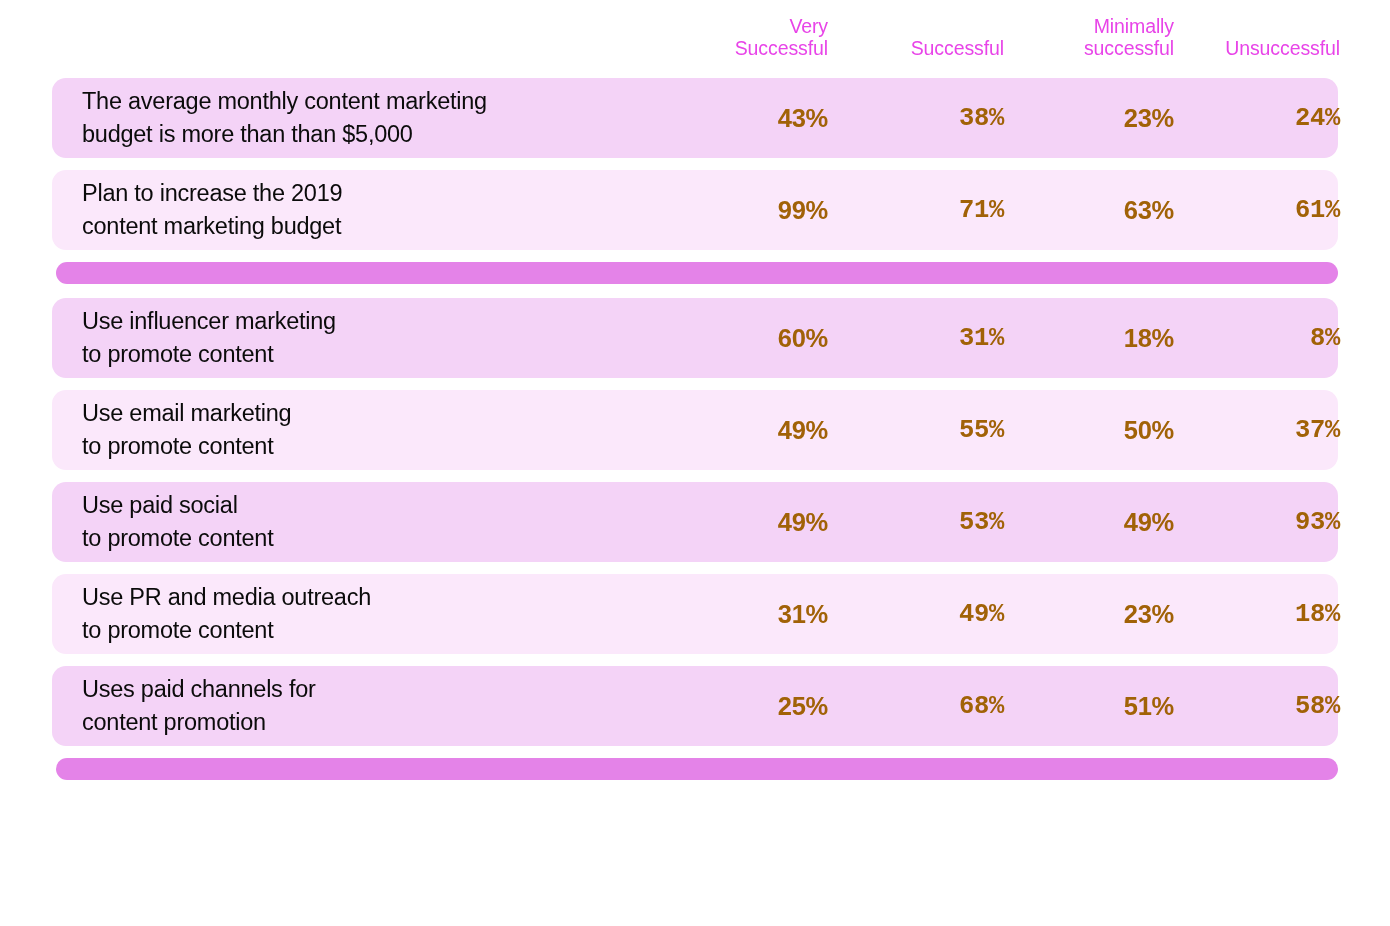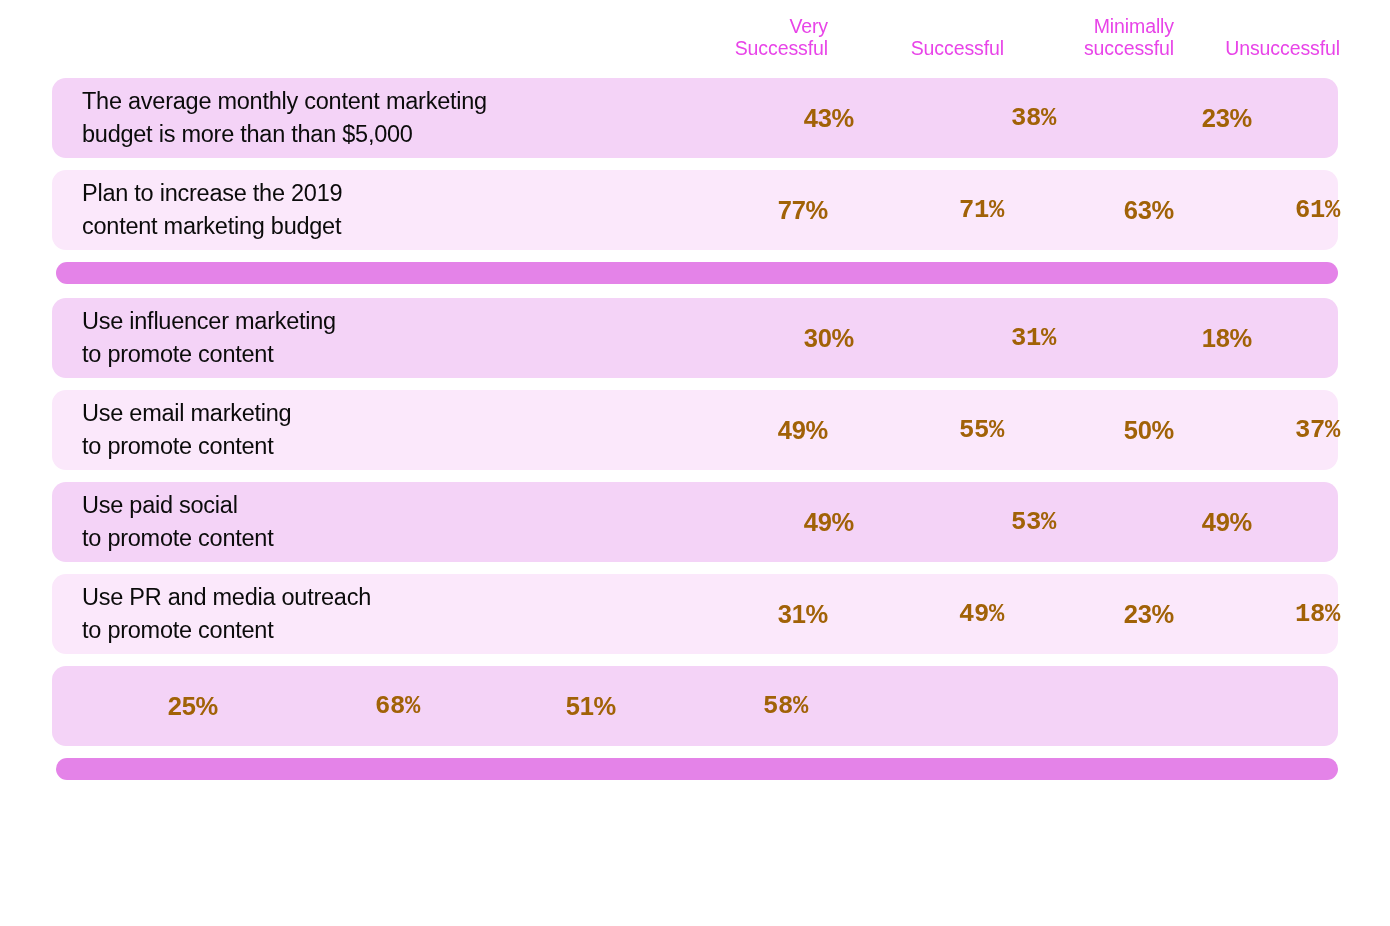--- a/index.html
+++ b/index.html
@@ -52,21 +52,21 @@
 
   
   .row {
     display: flex;
     align-items: center;
     height: 80px;
     border-radius: 14px;
     margin-bottom: 12px;
     box-sizing: border-box;
   }
-  .row.shade-dark  { background: #F4D3F7; gap: 26px; }
+  .row.shade-dark  { background: #F4D3F7; }
   .row.shade-light { background: #FBE8FB; }
 
   .row-label {
     flex: 0 0 610px;
     padding-left: 30px;
     box-sizing: border-box;
     color: #0b0b0b;
     font-size: 23.5px;
     line-height: 1.42;
     font-weight: 400;
@@ -125,37 +125,37 @@
 budget is more than than $5,000</div>
       <div class="row-val c1">43%</div>
       <div class="row-val c2">38%</div>
       <div class="row-val c3">23%</div>
       <div class="row-val c4">24%</div>
     </div>
 
     <div class="row shade-light">
       <div class="row-label">Plan to increase the 2019
 content marketing budget</div>
-      <div class="row-val c1">77%</div>
+      <div class="row-val c1">99%</div>
 
       <div class="row-val c2">71%</div>
       <div class="row-val c3">63%</div>
       <div class="row-val c4">61%</div>
     </div>
 
   </div>
 
   <div class="divider"></div>
 
   <div class="group">
 
     <div class="row shade-dark">
       <div class="row-label">Use influencer marketing
 to promote content</div>
-      <div class="row-val c1">30%</div>
+      <div class="row-val c1">60%</div>
       <div class="row-val c2">31%</div>
       <div class="row-val c3">18%</div>
       <div class="row-val c4">8%</div>
     </div>
 
     <div class="row shade-light">
       <div class="row-label">Use email marketing
 to promote content</div>
       <div class="row-val c1">49%</div>
       <div class="row-val c2">55%</div>
@@ -175,20 +175,22 @@
     <div class="row shade-light">
       <div class="row-label">Use PR and media outreach
 to promote content</div>
       <div class="row-val c1">31%</div>
       <div class="row-val c2">49%</div>
       <div class="row-val c3">23%</div>
       <div class="row-val c4">18%</div>
     </div>
 
     <div class="row shade-dark">
+      <div class="row-label">Uses paid channels for
+content promotion</div>
       <div class="row-val c1">25%</div>
       <div class="row-val c2">68%</div>
       <div class="row-val c3">51%</div>
       <div class="row-val c4">58%</div>
     </div>
 
   </div>
 
   <div class="divider bottom"></div>
 

